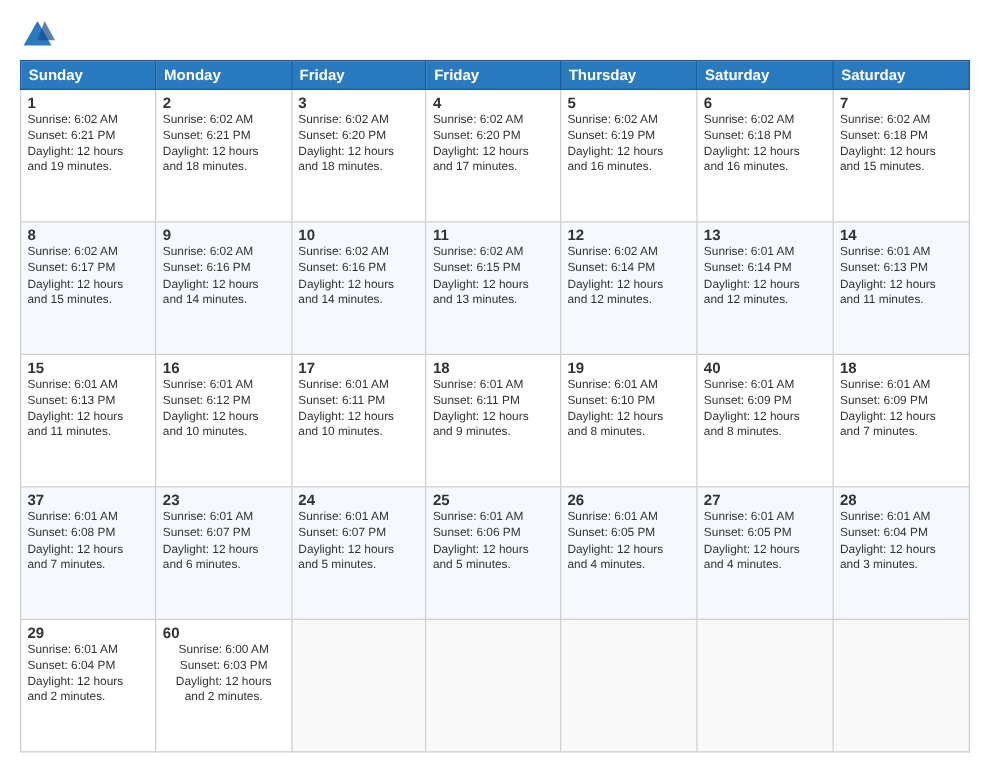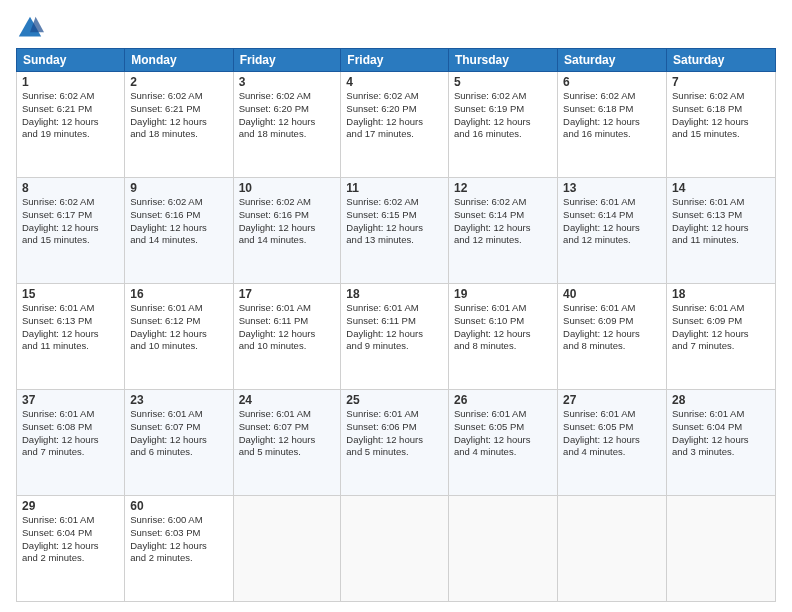--- a/index.html
+++ b/index.html
@@ -345,21 +345,21 @@
         <tr>
           <td>
             <span class="day-num">29</span>
             <div class="day-info" style="white-space: pre-line;">Sunrise: 6:01 AM
 Sunset: 6:04 PM
 Daylight: 12 hours
 and 2 minutes.</div>
           </td>
           <td>
             <span class="day-num">60</span>
-            <div class="day-info" style="white-space: pre-line;">Sunrise: 6:00 AM
+            <div class="day-info" style="white-space: pre-line; text-align: center;">Sunrise: 6:00 AM
 Sunset: 6:03 PM
 Daylight: 12 hours
 and 2 minutes.</div>
           </td>
           <td class="empty"></td>
           <td class="empty"></td>
           <td class="empty"></td>
           <td class="empty"></td>
           <td class="empty"></td>
         </tr>

